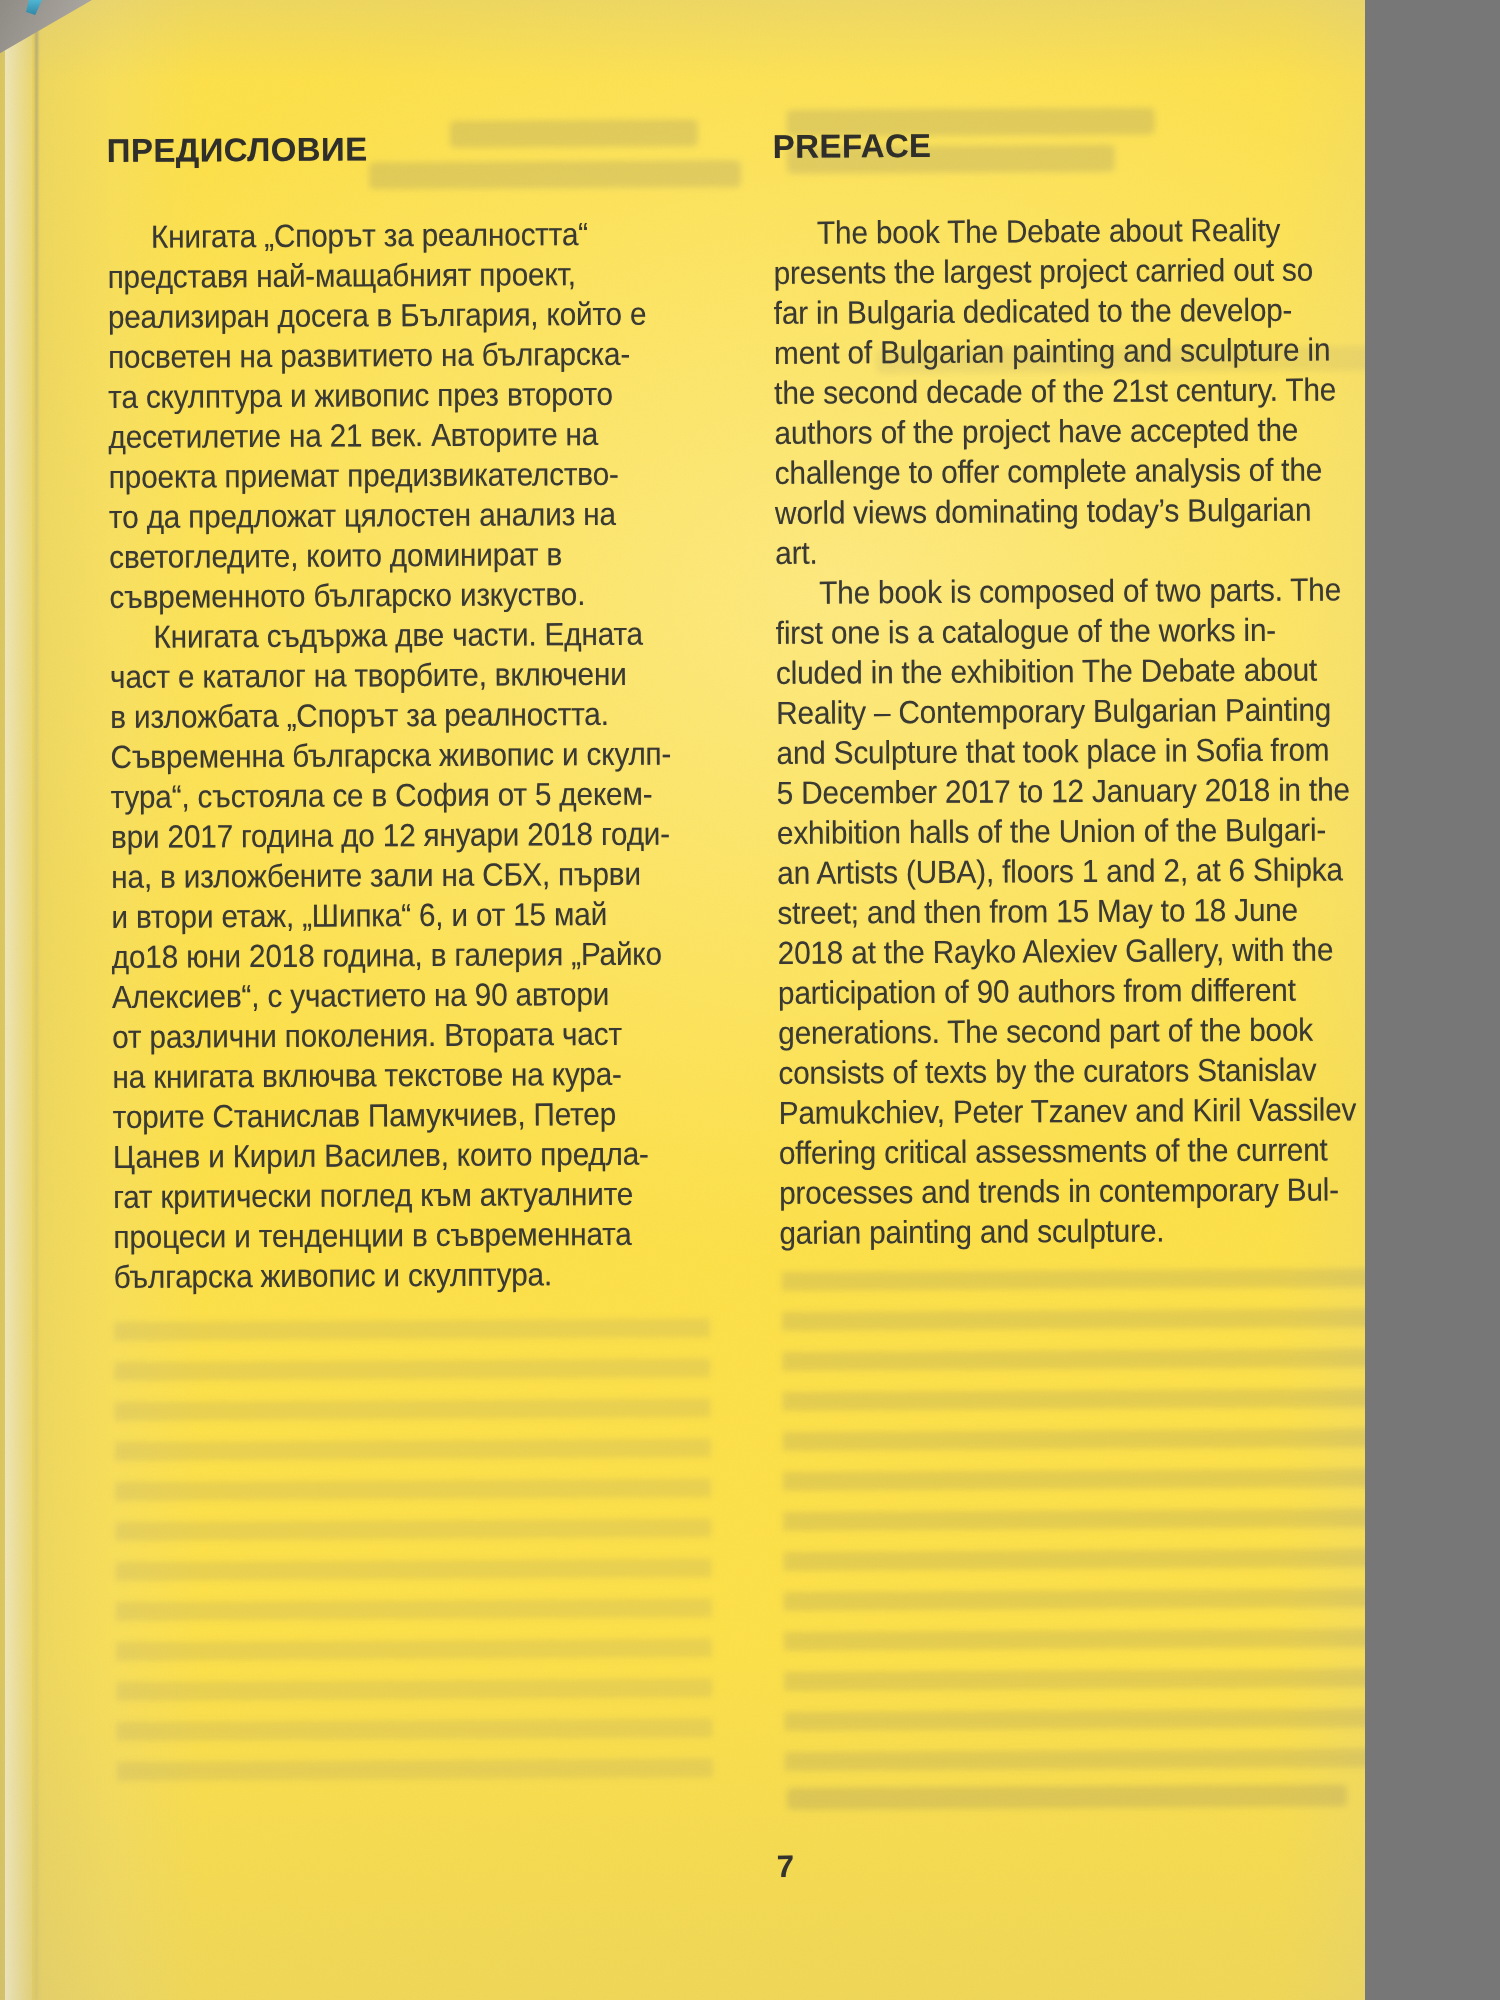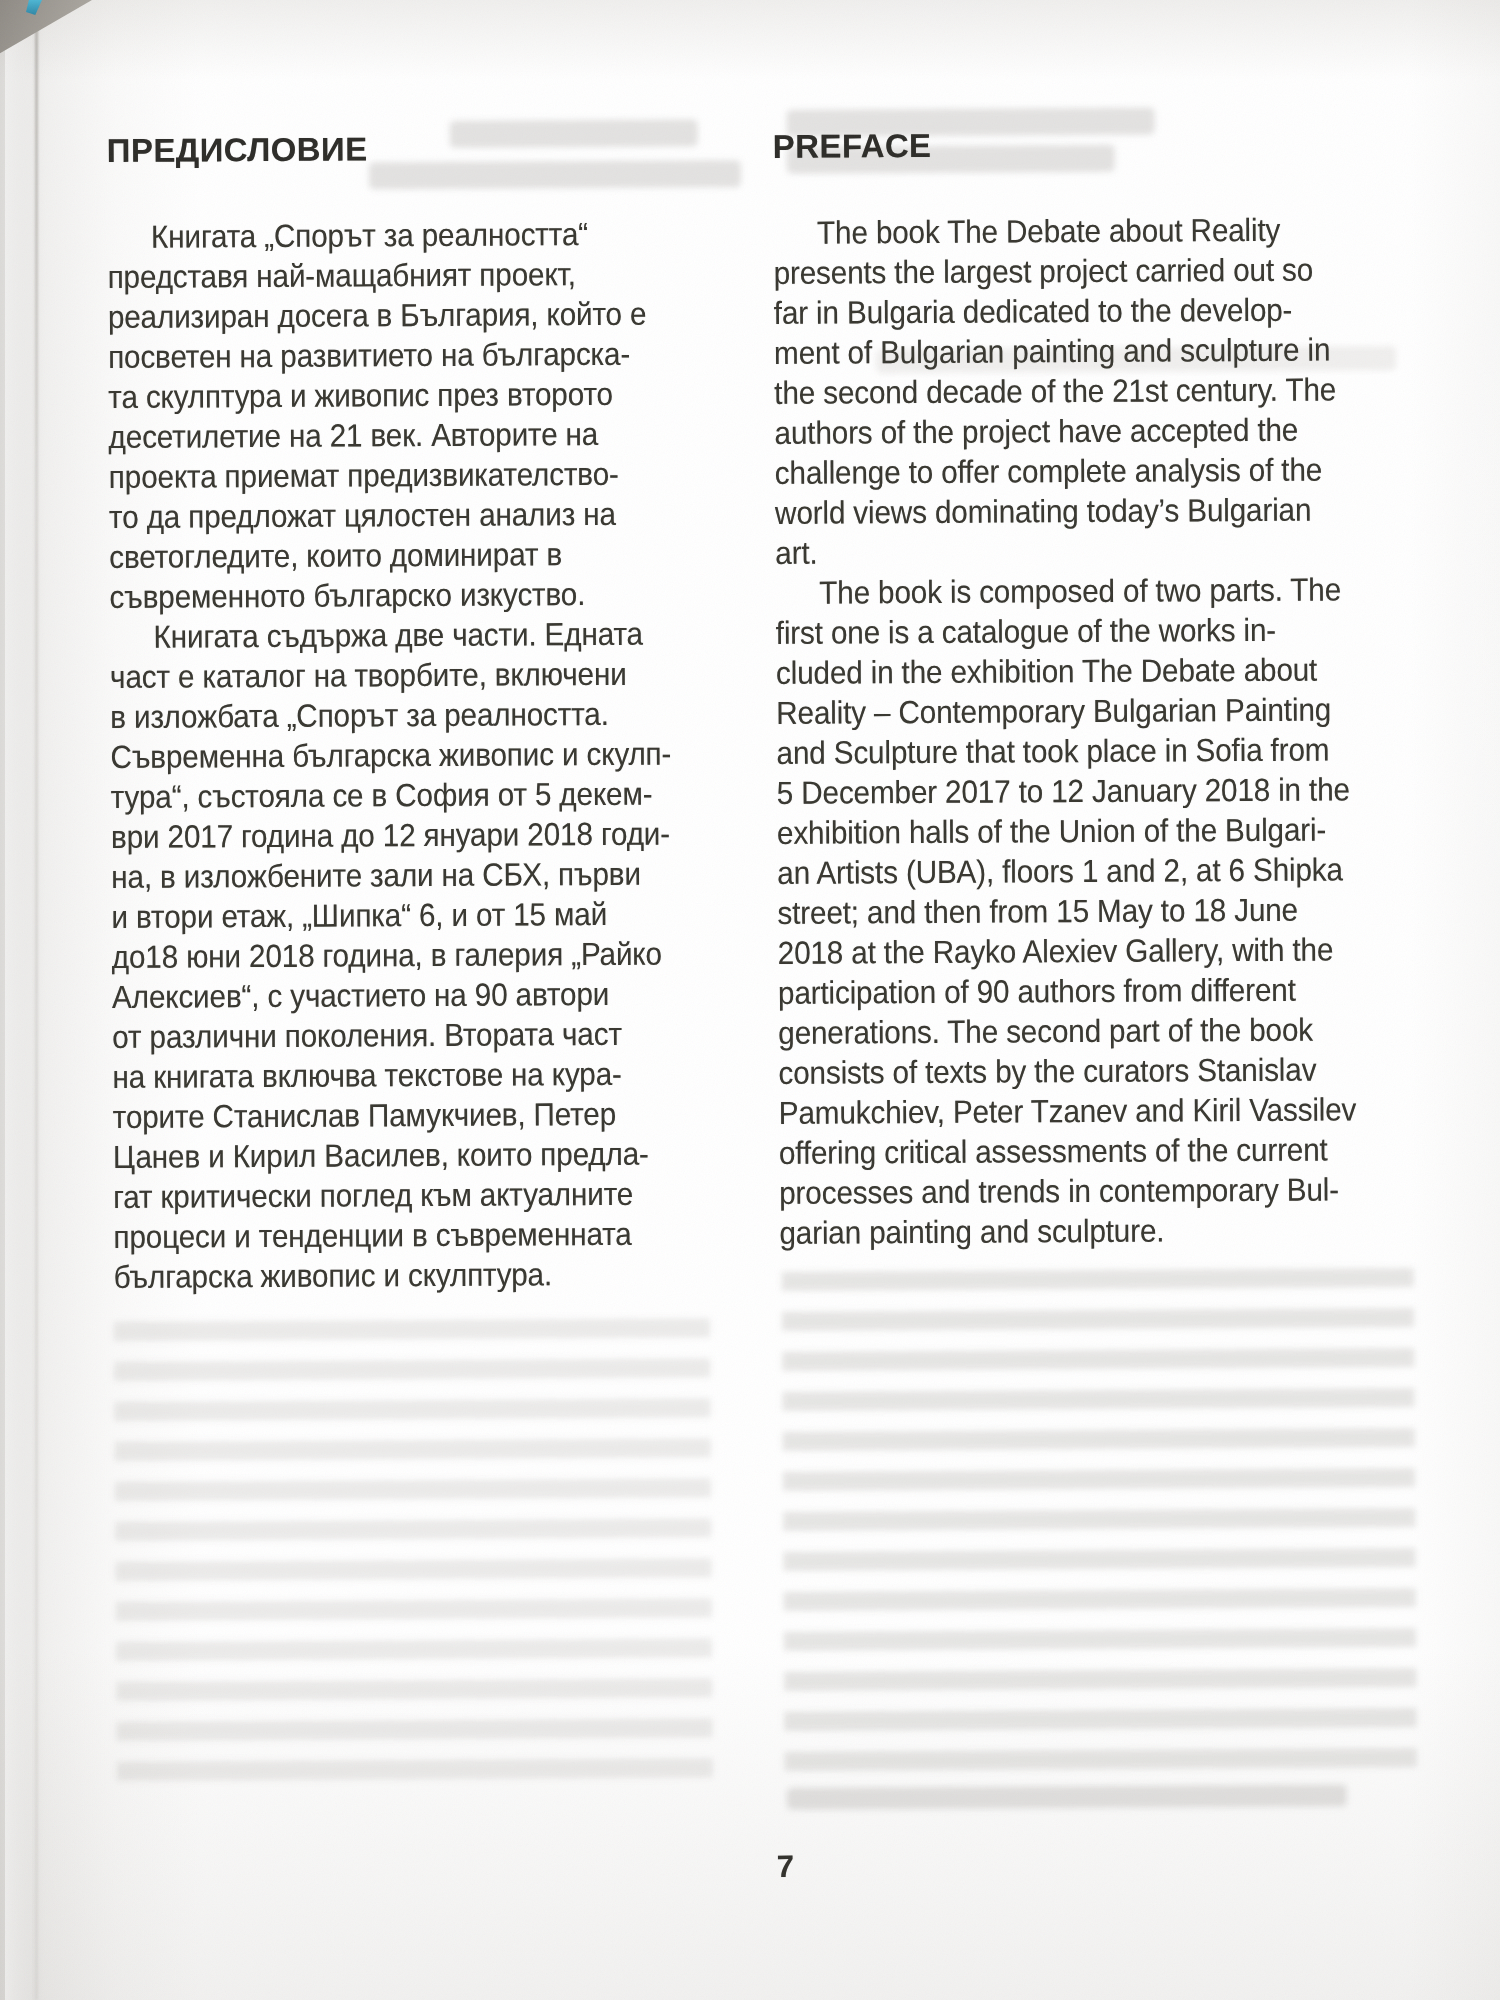--- a/index.html
+++ b/index.html
@@ -1,18 +1,18 @@
 <!DOCTYPE html>
 <html><head>
 <meta charset="utf-8">
 <style>
   html,body { margin:0; padding:0; background:#777; }
   .shot {
-    position:relative; width:1500px; height:2000px; overflow:hidden;
-    background:#ffffff;
+    position:relative; width:1365px; height:2000px; overflow:hidden;
+    background:#fde047;
     font-family:"Liberation Sans", sans-serif;
   }
   
   .paper-light {
     position:absolute; inset:0; pointer-events:none;
     background:
       radial-gradient(1250px 950px at 62% 30%, rgba(255,255,255,0.30), rgba(255,255,255,0) 70%),
       linear-gradient(to bottom, rgba(185,181,174,0.22) 0px, rgba(255,255,255,0) 80px, rgba(255,255,255,0) 1650px, rgba(170,166,159,0.16) 100%),
       linear-gradient(to right, rgba(150,146,139,0.34) 0px, rgba(185,181,175,0.20) 45px, rgba(215,212,207,0.12) 115px, rgba(255,255,255,0) 200px),
       linear-gradient(to left, rgba(200,197,191,0.12) 0px, rgba(255,255,255,0) 90px);

